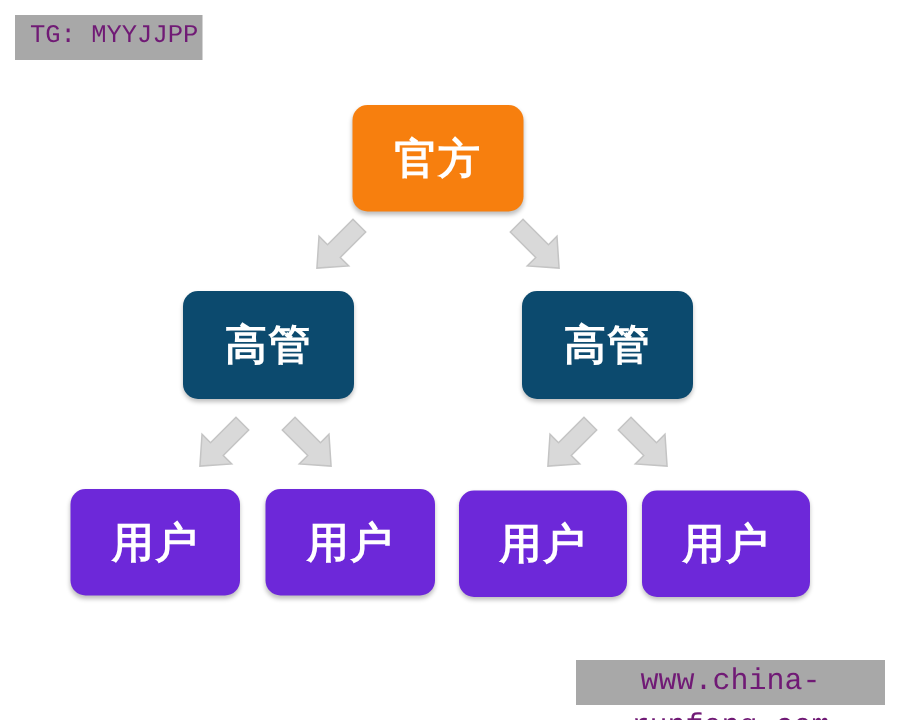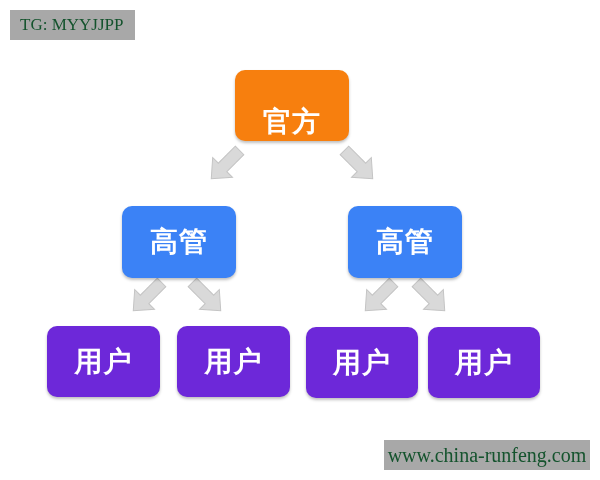--- a/index.html
+++ b/index.html
@@ -1,22 +1,22 @@
 <!DOCTYPE html>
 <html><head>
 <meta charset="utf-8">
 <style>
   html, body { margin: 0; padding: 0; }
   body { width: 600px; height: 480px; background: #ffffff; position: relative; overflow: hidden; font-family: "DejaVu Sans", sans-serif; }
-  .tag { position: absolute; background: #a8a8a8; color: #14532d; font-family: Liberation Serif, serif; }
+  .tag { position: absolute; background: #a8a8a8; color: #701a75; font-family: Liberation Mono, monospace; }
   .tag-top { left: 10px; top: 10px; width: 125px; height: 30px; line-height: 30px; font-size: 17px; padding-left: 10px; box-sizing: border-box; }
   .tag-bottom { left: 384px; top: 440px; width: 206px; height: 30px; line-height: 30px; font-size: 20px; text-align: center; }
   .node { position: absolute; border-radius: 10px; color: #ffffff; font-size: 28px; font-weight: bold; display: flex; align-items: center; justify-content: center; box-shadow: 0 2px 3px rgba(0,0,0,0.25); letter-spacing: 1px; }
-  .node.top { background: #f77f0e; align-items: flex-end; }
-  .node.mid { background: #3b82f6; margin-top: 12px; }
+  .node.top { background: #f77f0e; }
+  .node.mid { background: #0c4a6e; }
   .node.leaf { background: #6d28d9; }
   svg.arrows { position: absolute; left: 0; top: 0; width: 600px; height: 480px; pointer-events: none; }
 </style>
 </head>
 <body>
 
 <div class="tag tag-top">TG: MYYJJPP</div>
 
 <svg class="arrows" viewBox="0 0 600 480">
   <defs>

